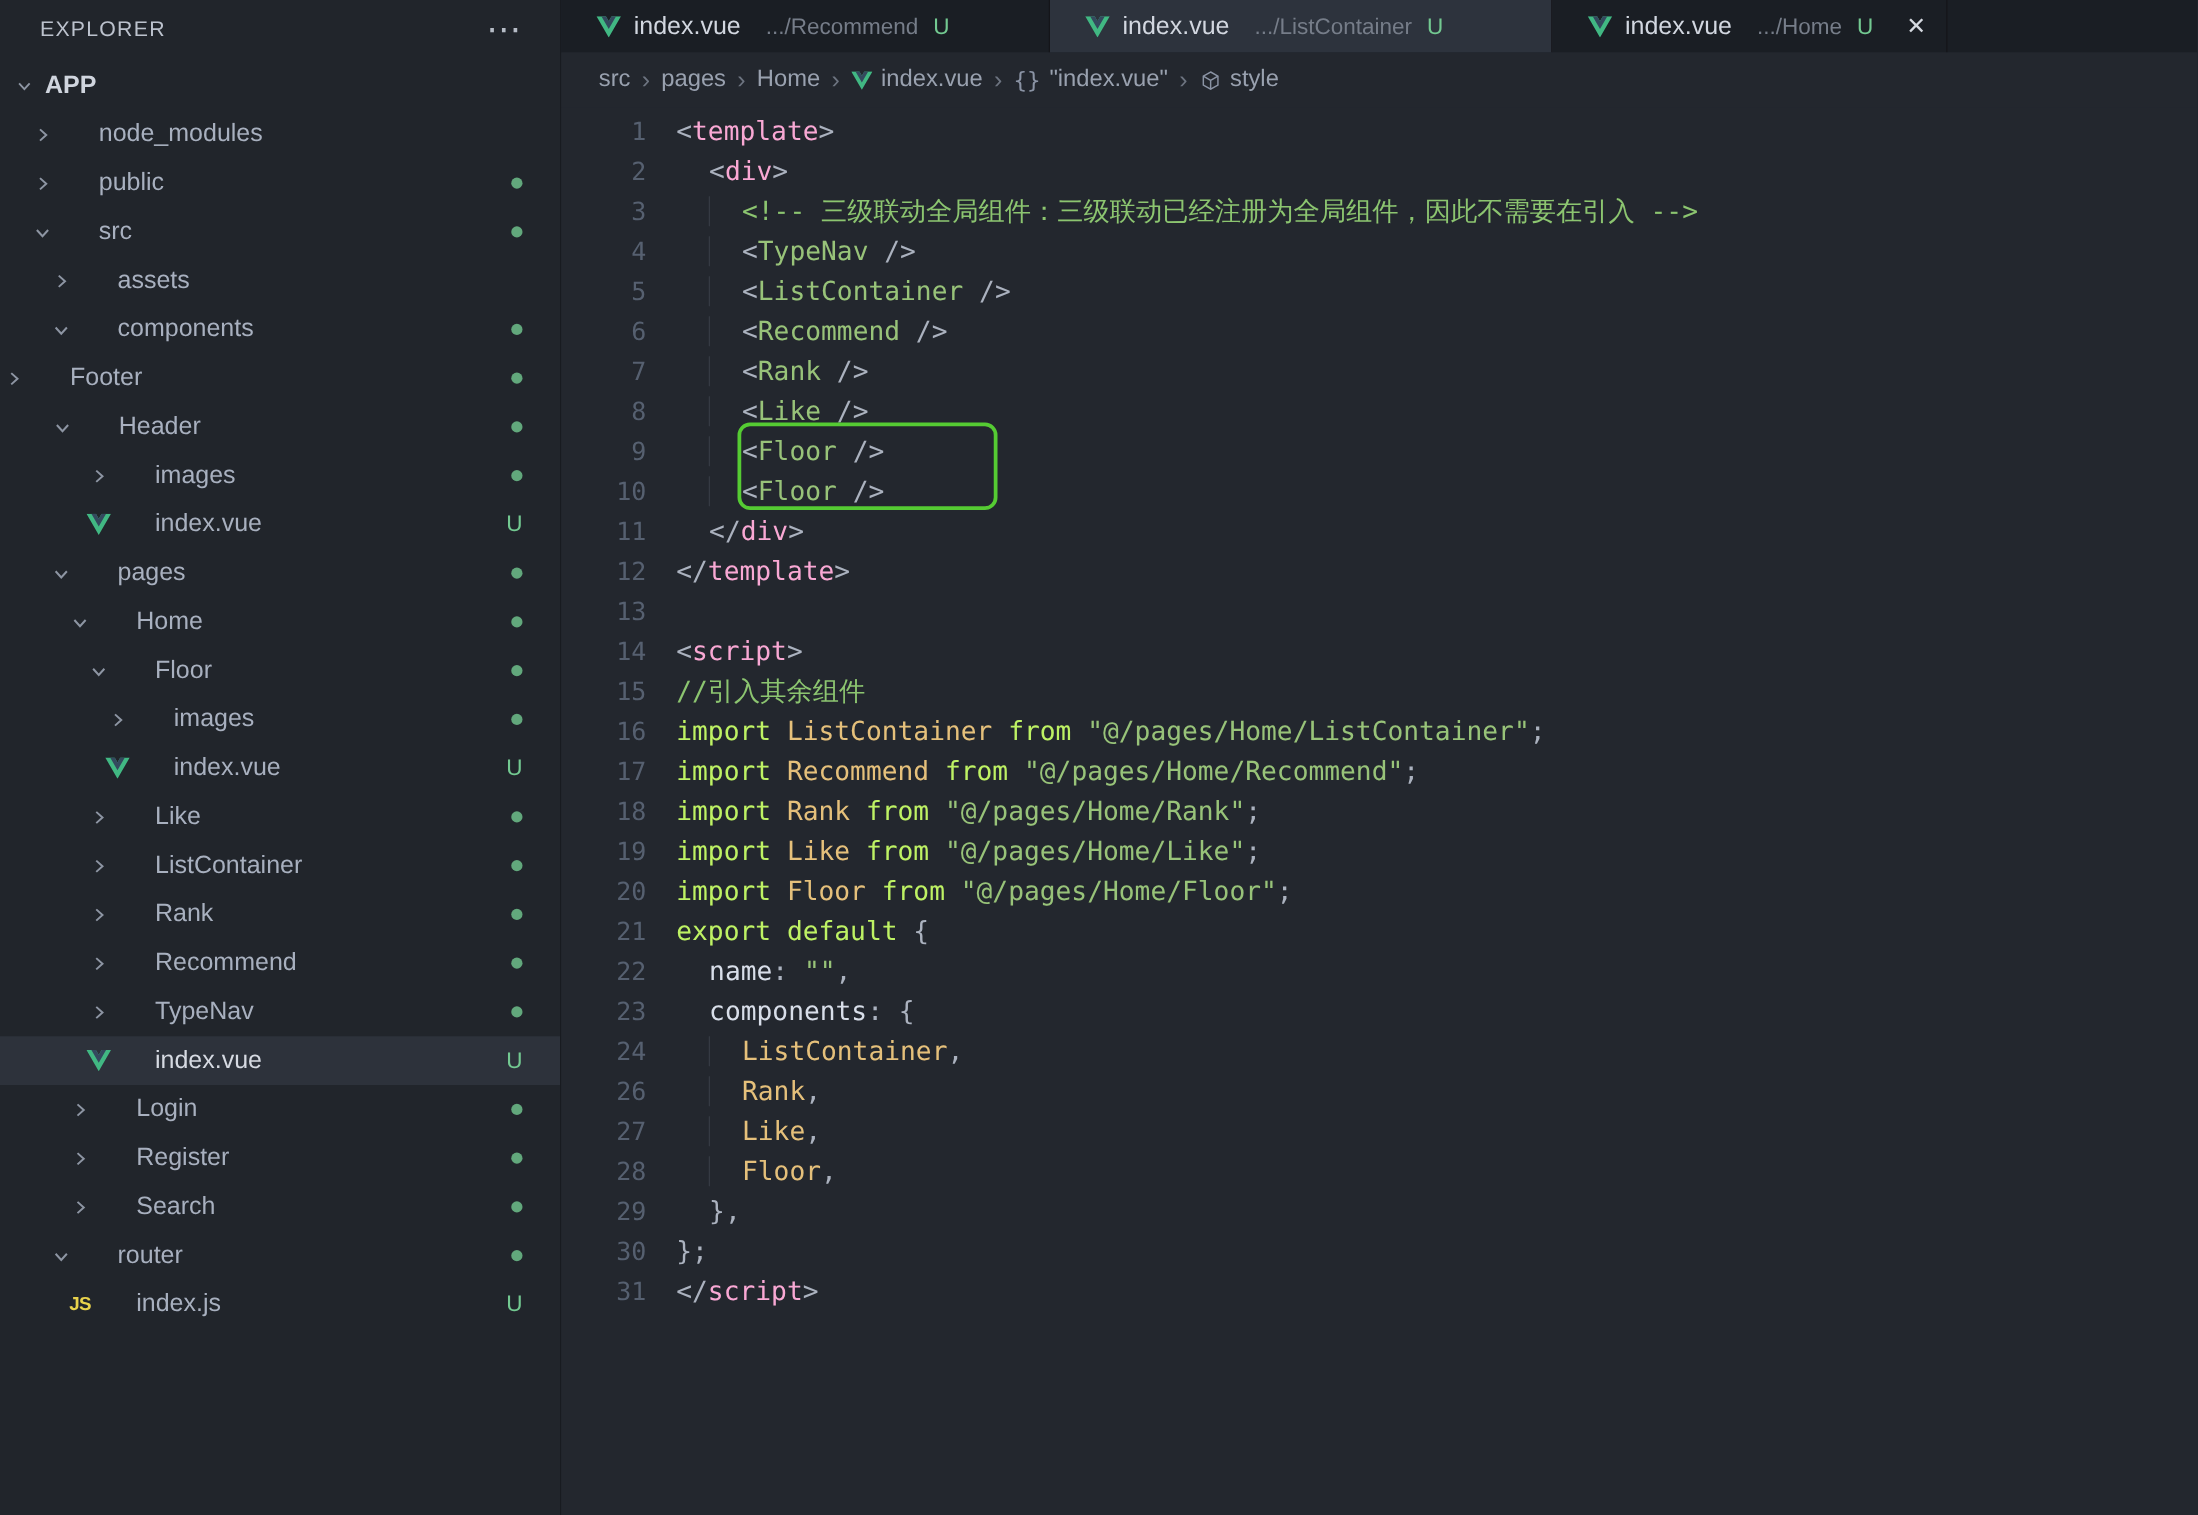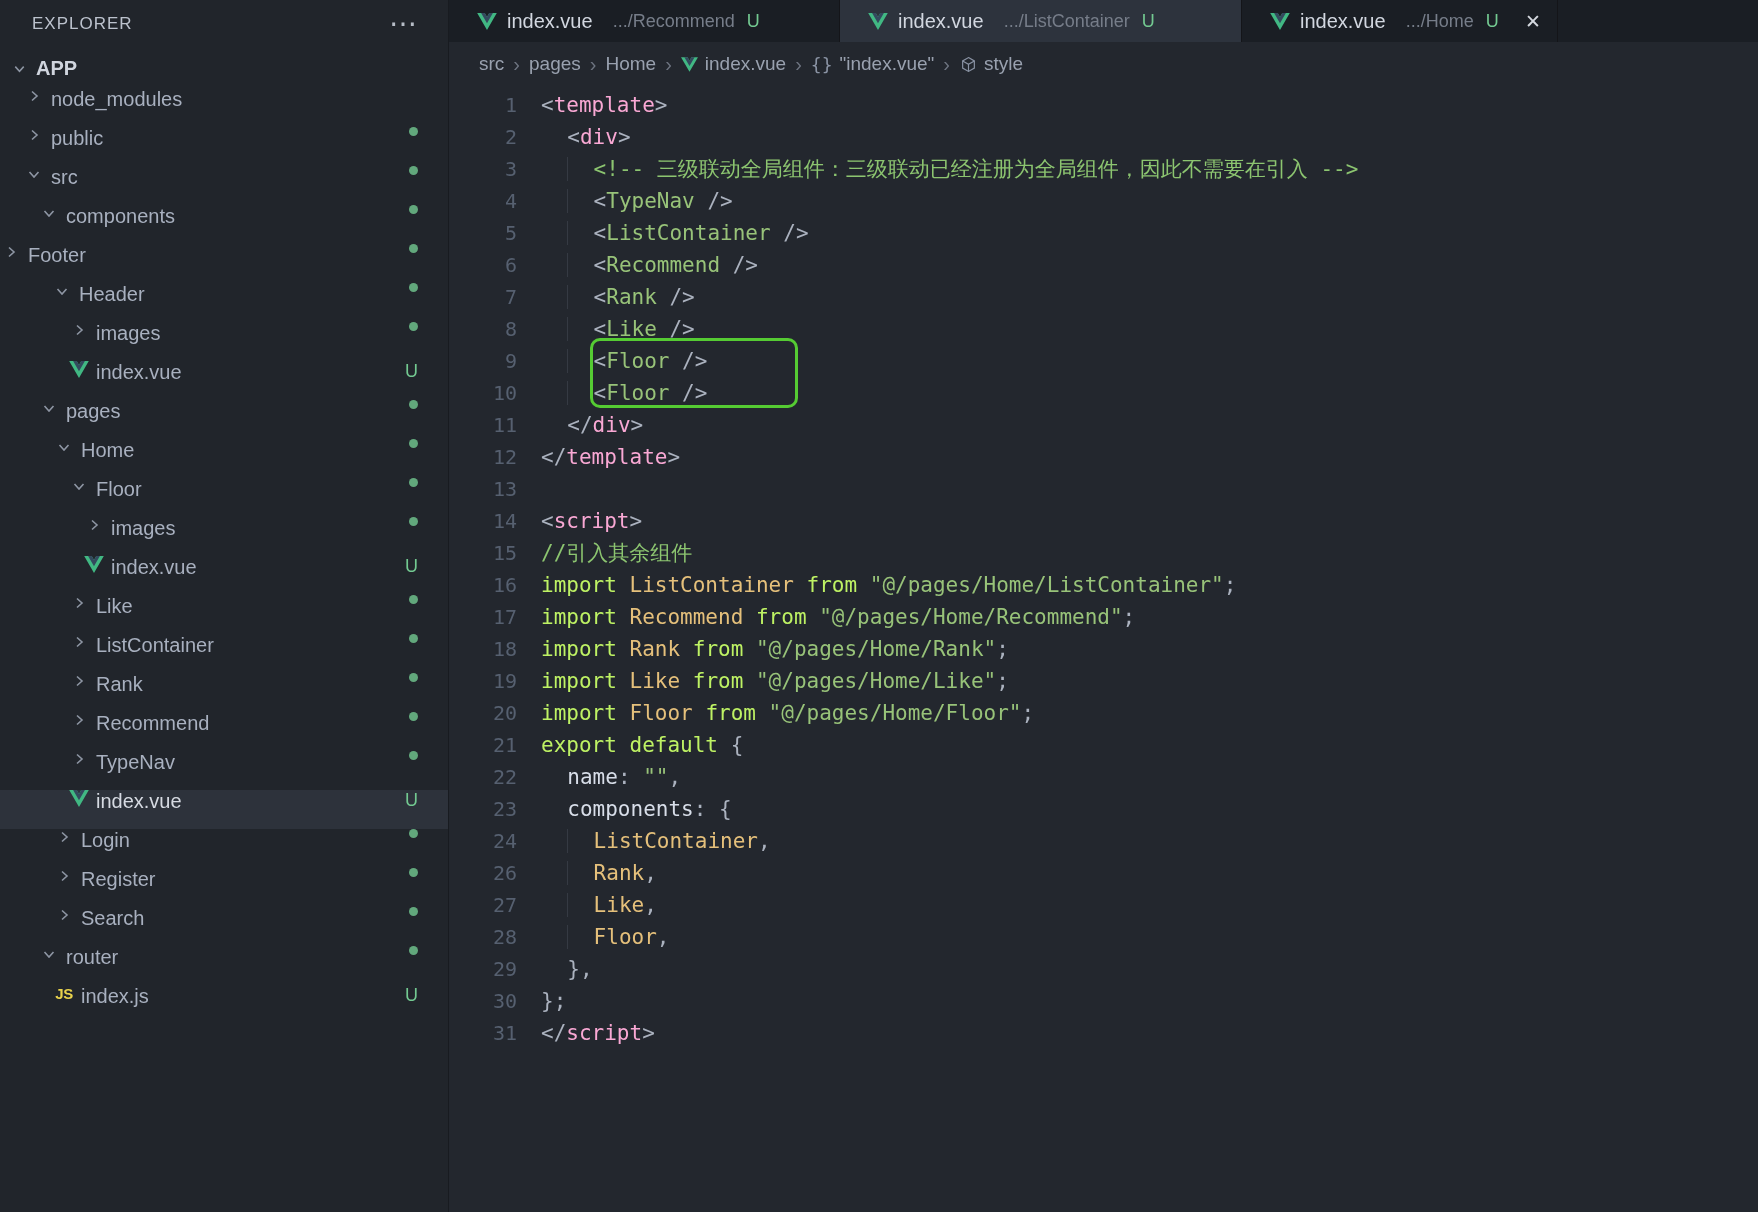--- a/index.html
+++ b/index.html
@@ -10,22 +10,22 @@
   
   .sidebar { width:449px; flex:none; background:#21252b; border-right:1px solid #181b20;
              display:flex; flex-direction:column; }
   .explorer-header { height:48px; flex:none; display:flex; align-items:center;
                      justify-content:space-between; padding:0 30px 0 32px;
                      color:#bcc2cd; font-size:17px; letter-spacing:1px; }
   .more { font-size:28px; color:#b6bcc6; line-height:1; cursor:pointer; }
   .section-header { height:40px; flex:none; display:flex; align-items:center; gap:6px;
                     padding-left:8px; color:#d0d5de; font-weight:bold; font-size:20px; cursor:pointer; }
   .tree { flex:1; overflow:hidden; }
-  .tree-row { height:39px; display:flex; align-items:flex-start; font-size:20px;
-              color:#a8b0bf; cursor:pointer; white-space:nowrap; }
+  .tree-row { height:39px; display:flex; align-items:center; font-size:20px;
+              color:#a8b0bf; cursor:pointer; white-space:nowrap;gap:28px; }
   .tree-row.selected { background:#2d323b; color:#d6dae2; }
   .chev { width:22px; flex:none; display:flex; align-items:center; justify-content:center;
           color:#8d95a3; }
   .chev svg.exp { transform:rotate(90deg); }
   .ficon { width:22px; flex:none; display:flex; align-items:center; justify-content:center; }
   .tree-label { margin-left:6px; }
   .badge { margin-left:auto; margin-right:30px; flex:none; }
   .dot { width:9px; height:9px; border-radius:50%; background:#73c991; opacity:.8; }
   .uletter { color:#73c991; font-size:18px; }
   .js-badge { color:#e8d24c; font-weight:bold; font-size:15px; letter-spacing:-0.5px;
@@ -104,37 +104,45 @@
           <span class="chev">
             <svg width="16" height="16" viewBox="0 0 16 16" class="exp">
               <path d="M6 3.5 L11 8 L6 12.5" fill="none" stroke="currentColor" stroke-width="1.6"></path>
             </svg>
           </span>
           <span class="tree-label">src</span>
           <span class="badge dot"></span>
         </div>
         <div class="tree-row" style="padding-left: 38px;">
           <span class="chev">
+            <svg width="16" height="16" viewBox="0 0 16 16" class="">
+              <path d="M6 3.5 L11 8 L6 12.5" fill="none" stroke="currentColor" stroke-width="1.6"></path>
+            </svg>
+          </span>
+          <span class="tree-label">assets</span>
+        </div>
+        <div class="tree-row" style="padding-left: 38px;">
+          <span class="chev">
             <svg width="16" height="16" viewBox="0 0 16 16" class="exp">
               <path d="M6 3.5 L11 8 L6 12.5" fill="none" stroke="currentColor" stroke-width="1.6"></path>
             </svg>
           </span>
           <span class="tree-label">components</span>
           <span class="badge dot"></span>
         </div>
         <div class="tree-row" style="">
           <span class="chev">
             <svg width="16" height="16" viewBox="0 0 16 16" class="">
               <path d="M6 3.5 L11 8 L6 12.5" fill="none" stroke="currentColor" stroke-width="1.6"></path>
             </svg>
           </span>
           <span class="tree-label">Footer</span>
           <span class="badge dot"></span>
         </div>
-        <div class="tree-row" style="padding-left: 51px;">
+        <div class="tree-row" style="padding-left: 39px;">
           <span class="chev">
             <svg width="16" height="16" viewBox="0 0 16 16" class="exp">
               <path d="M6 3.5 L11 8 L6 12.5" fill="none" stroke="currentColor" stroke-width="1.6"></path>
             </svg>
           </span>
           <span class="tree-label">Header</span>
           <span class="badge dot"></span>
         </div>
         <div class="tree-row" style="padding-left: 68px;">
           <span class="chev">

